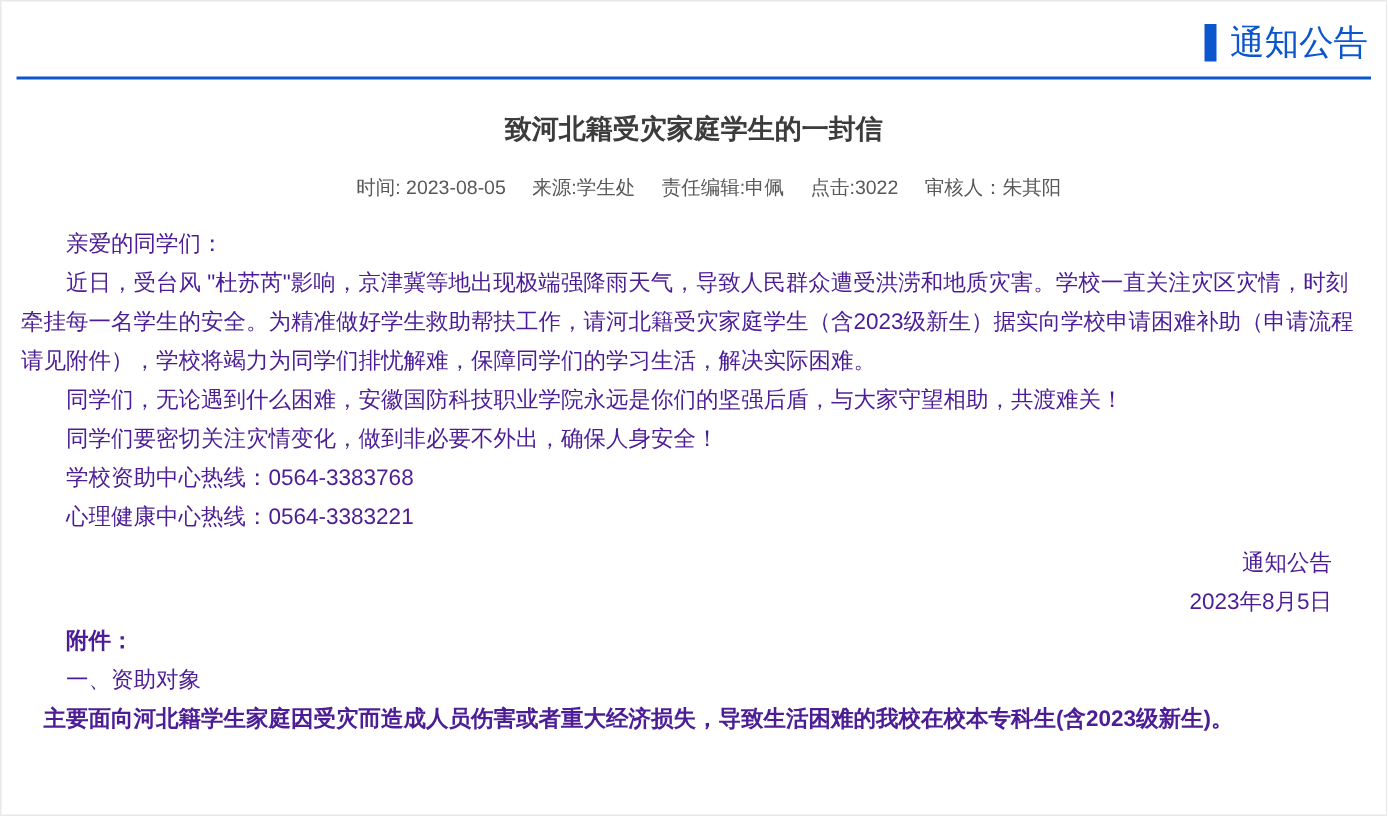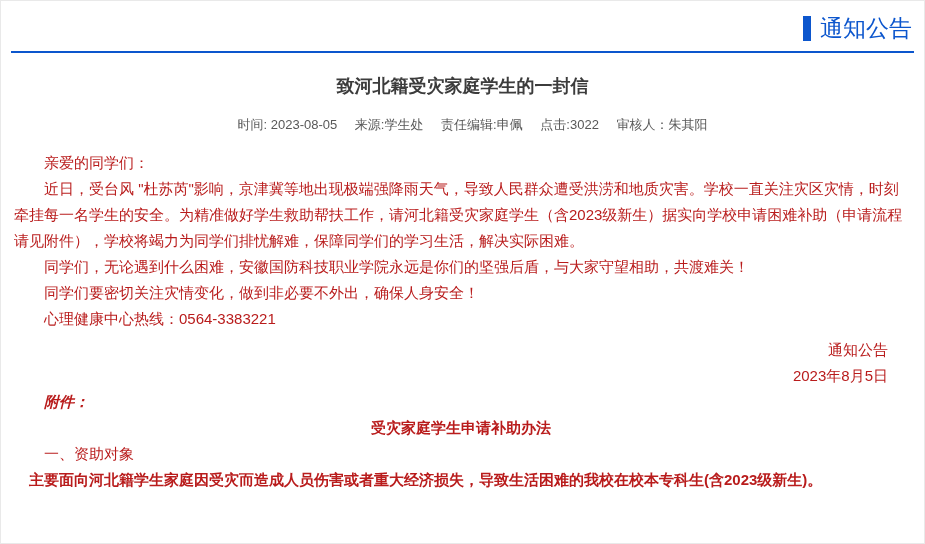--- a/index.html
+++ b/index.html
@@ -57,34 +57,34 @@
     color: #585858;
     margin-left: 20px;
   }
   .meta span { margin: 0 7px; }
 
   .article-body {
     margin-top: 16px;
     padding: 0 16px 0 13px;
     font-size: 15px;
     line-height: 26px;
-    color: #b91c1c;
+    color: #4c1d95;
   }
   .article-body p {
     margin: 0;
     text-indent: 2em;
   }
   .signature {
     text-align: right;
     padding-right: 20px;
     margin-top: 5px;
   }
   .signature p { margin: 0; text-indent: 0; }
 
-  p.attachment-label { font-weight: bold; font-style: italic; }
+  p.attachment-label { font-weight: bold; }
   p.attachment-title { font-weight: bold; text-align: center; text-indent: 0; }
   p.section-body { text-indent: 1em; font-weight: bold; }
 </style>
 </head>
 <body>
 
 <div class="page">
 
   <div class="section-header">
     <span class="accent-bar"></span>
@@ -100,26 +100,26 @@
     <span>责任编辑:申佩</span>
     <span>点击:3022</span>
     <span>审核人：朱其阳</span>
   </div>
 
   <div class="article-body">
     <p>亲爱的同学们：</p>
     <p>近日，受台风 "杜苏芮"影响，京津冀等地出现极端强降雨天气，导致人民群众遭受洪涝和地质灾害。学校一直关注灾区灾情，时刻牵挂每一名学生的安全。为精准做好学生救助帮扶工作，请河北籍受灾家庭学生（含2023级新生）据实向学校申请困难补助（申请流程请见附件），学校将竭力为同学们排忧解难，保障同学们的学习生活，解决实际困难。</p>
     <p>同学们，无论遇到什么困难，安徽国防科技职业学院永远是你们的坚强后盾，与大家守望相助，共渡难关！</p>
     <p>同学们要密切关注灾情变化，做到非必要不外出，确保人身安全！</p>
+    <p>学校资助中心热线：0564-3383768</p>
     <p>心理健康中心热线：0564-3383221</p>
 
     <div class="signature">
       <p>通知公告</p>
       <p>2023年8月5日</p>
     </div>
 
     <p class="attachment-label">附件：</p>
-    <p class="attachment-title">受灾家庭学生申请补助办法</p>
     <p>一、资助对象</p>
     <p class="section-body">主要面向河北籍学生家庭因受灾而造成人员伤害或者重大经济损失，导致生活困难的我校在校本专科生(含2023级新生)。</p>
   </div>
 
 </div>
 
 </body></html>

